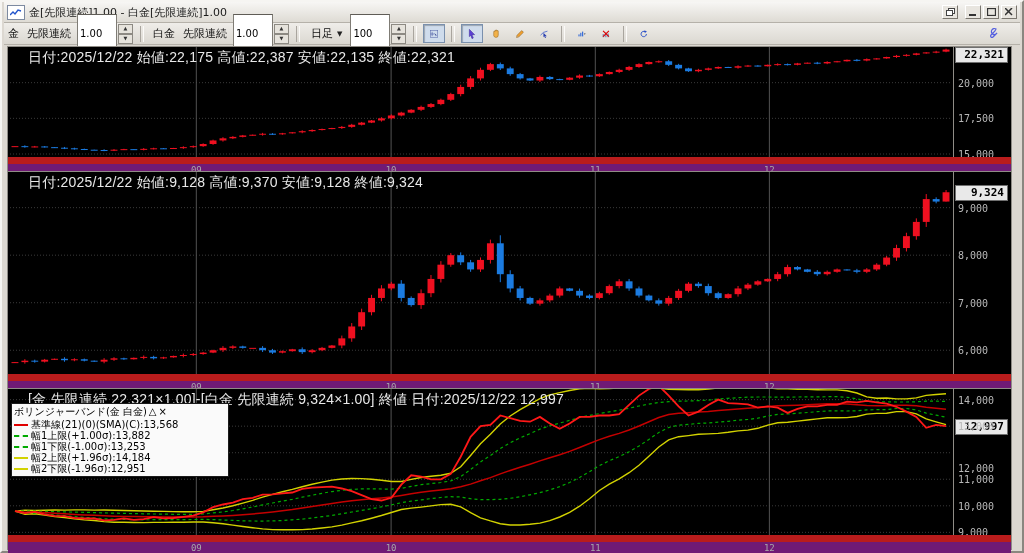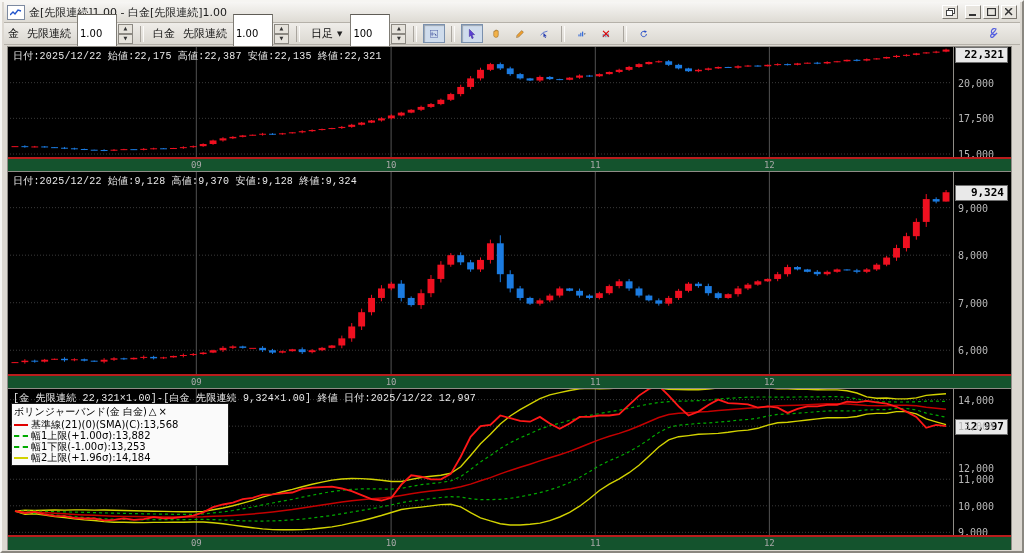--- a/index.html
+++ b/index.html
@@ -44,26 +44,26 @@
   #panel-gold{top:44px;height:123px;}
   #panel-platinum{top:169px;height:215px;}
   #panel-spread{top:386px;height:160px;}
   .plot-svg{position:absolute;left:2px;top:0;}
   .axis{position:absolute;left:945px;top:0;width:56px;background:#000;border-left:1px solid #8f8c86;}
   .y-label{position:absolute;left:4px;font-size:10px;color:#b8b8b8;
     font-family:"DejaVu Sans Mono",monospace;transform:translateY(-50%);}
   .badge{position:absolute;left:1px;right:2px;height:14px;background:#e9e9e9;
     border:1px solid #6f6f6f;color:#000;font-weight:bold;font-size:11px;
     font-family:"DejaVu Sans Mono",monospace;text-align:right;padding:0 3px;line-height:13px;}
-  .strip{position:absolute;left:0;width:1003px;height:13px;background:#14532d;
-    border-top:2px solid #b91c1c;}
+  .strip{position:absolute;left:0;width:1003px;height:13px;background:#701a75;
+    border-top:7px solid #b91c1c;}
   .x-label{position:absolute;top:1px;font-size:9px;color:#a8a8a8;
     font-family:"DejaVu Sans Mono",monospace;transform:translateX(-50%);}
-  .info-line{position:absolute;left:5px;top:2px;font-size:10px;color:#e8e8e8;
-    font-family:Liberation Mono, monospace;white-space:nowrap;z-index:5;letter-spacing:.2px;}
+  .info-line{position:absolute;left:20px;top:2px;font-size:14px;color:#e8e8e8;
+    font-family:Liberation Sans, sans-serif;white-space:nowrap;z-index:5;letter-spacing:.2px;}
   
   .legend{position:absolute;left:3px;top:14px;width:212px;background:#fafafa;
     border:1px solid #1a1a1a;z-index:6;font-size:10px;color:#000;padding:1px 2px 2px 2px;}
   .legend-head{display:flex;align-items:center;white-space:nowrap;}
   .lg-btn{margin-left:2px;font-size:10px;line-height:10px;}
   .lrow{display:flex;align-items:center;height:11px;white-space:nowrap;}
   .sw{width:14px;height:0;margin-right:3px;flex:none;}
 </style>
 </head>
 <body>
@@ -654,20 +654,24 @@
           <span>幅1上限(+1.00σ):13,882</span>
         </div>
       <div class="lrow">
           <span class="sw" style="border-top: 2px dashed rgb(0, 170, 0);"></span>
           <span>幅1下限(-1.00σ):13,253</span>
         </div>
       <div class="lrow">
           <span class="sw" style="border-top: 2px solid rgb(210, 210, 0);"></span>
           <span>幅2上限(+1.96σ):14,184</span>
         </div>
+      <div class="lrow">
+          <span class="sw" style="border-top: 2px solid rgb(210, 210, 0);"></span>
+          <span>幅2下限(-1.96σ):12,951</span>
+        </div>
     </div>
     <svg class="plot-svg" id="svg-spread" width="941" height="146">
         <g>
           <line x1="0" y1="10.618181818181817" x2="941" y2="10.618181818181817" stroke="#3a3a3a" stroke-dasharray="1,2"></line>
           <line x1="0" y1="37.16363636363636" x2="941" y2="37.16363636363636" stroke="#3a3a3a" stroke-dasharray="1,2"></line>
           <line x1="0" y1="63.709090909090904" x2="941" y2="63.709090909090904" stroke="#3a3a3a" stroke-dasharray="1,2"></line>
           <line x1="0" y1="90.25454545454545" x2="941" y2="90.25454545454545" stroke="#3a3a3a" stroke-dasharray="1,2"></line>
           <line x1="0" y1="116.80000000000001" x2="941" y2="116.80000000000001" stroke="#3a3a3a" stroke-dasharray="1,2"></line>
           <line x1="0" y1="143.34545454545454" x2="941" y2="143.34545454545454" stroke="#3a3a3a" stroke-dasharray="1,2"></line>
           <line x1="186.318" y1="0" x2="186.318" y2="146" stroke="#525252"></line>

